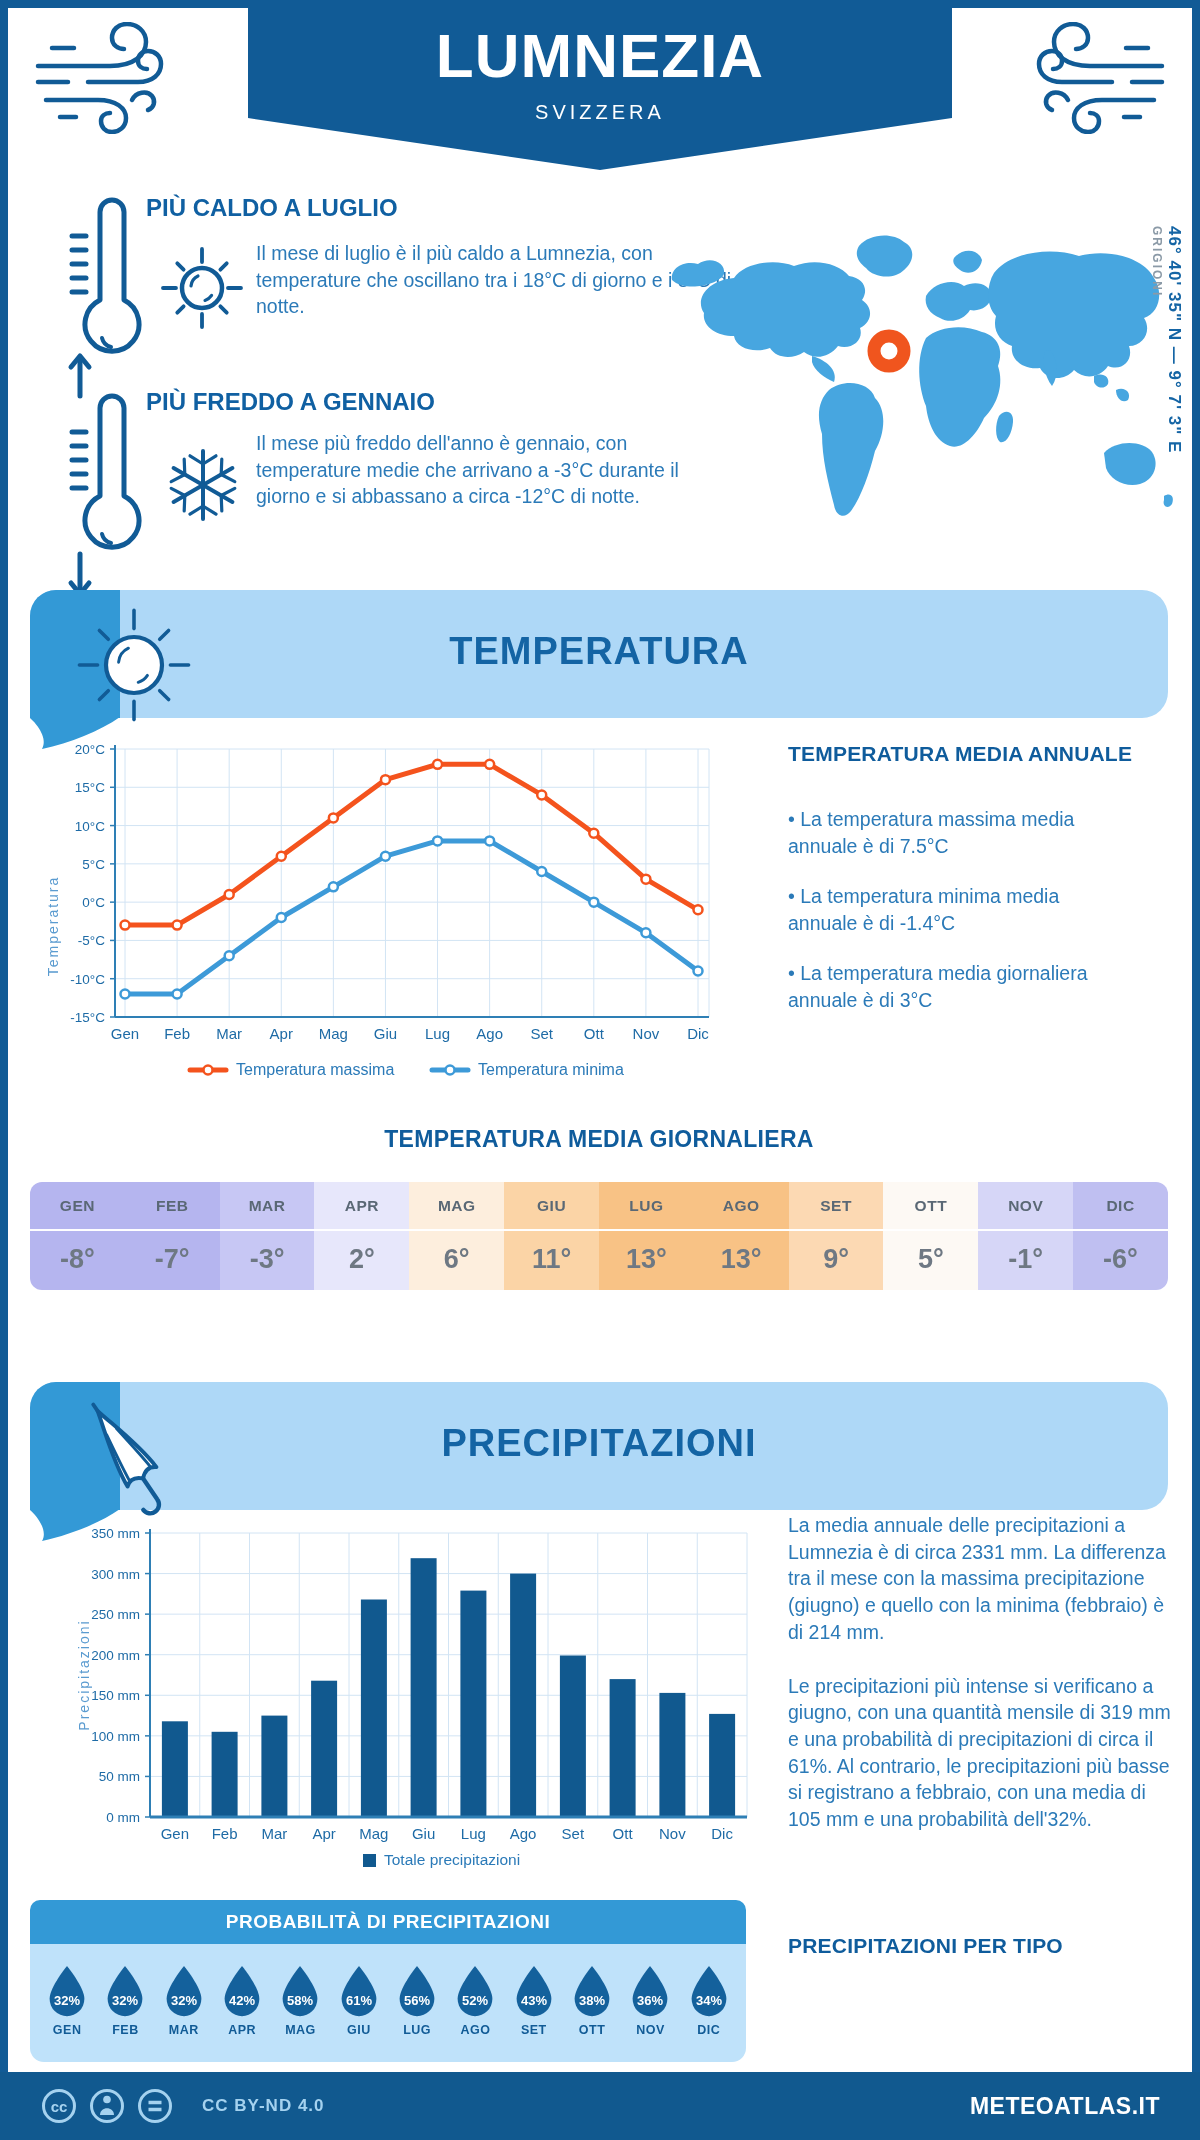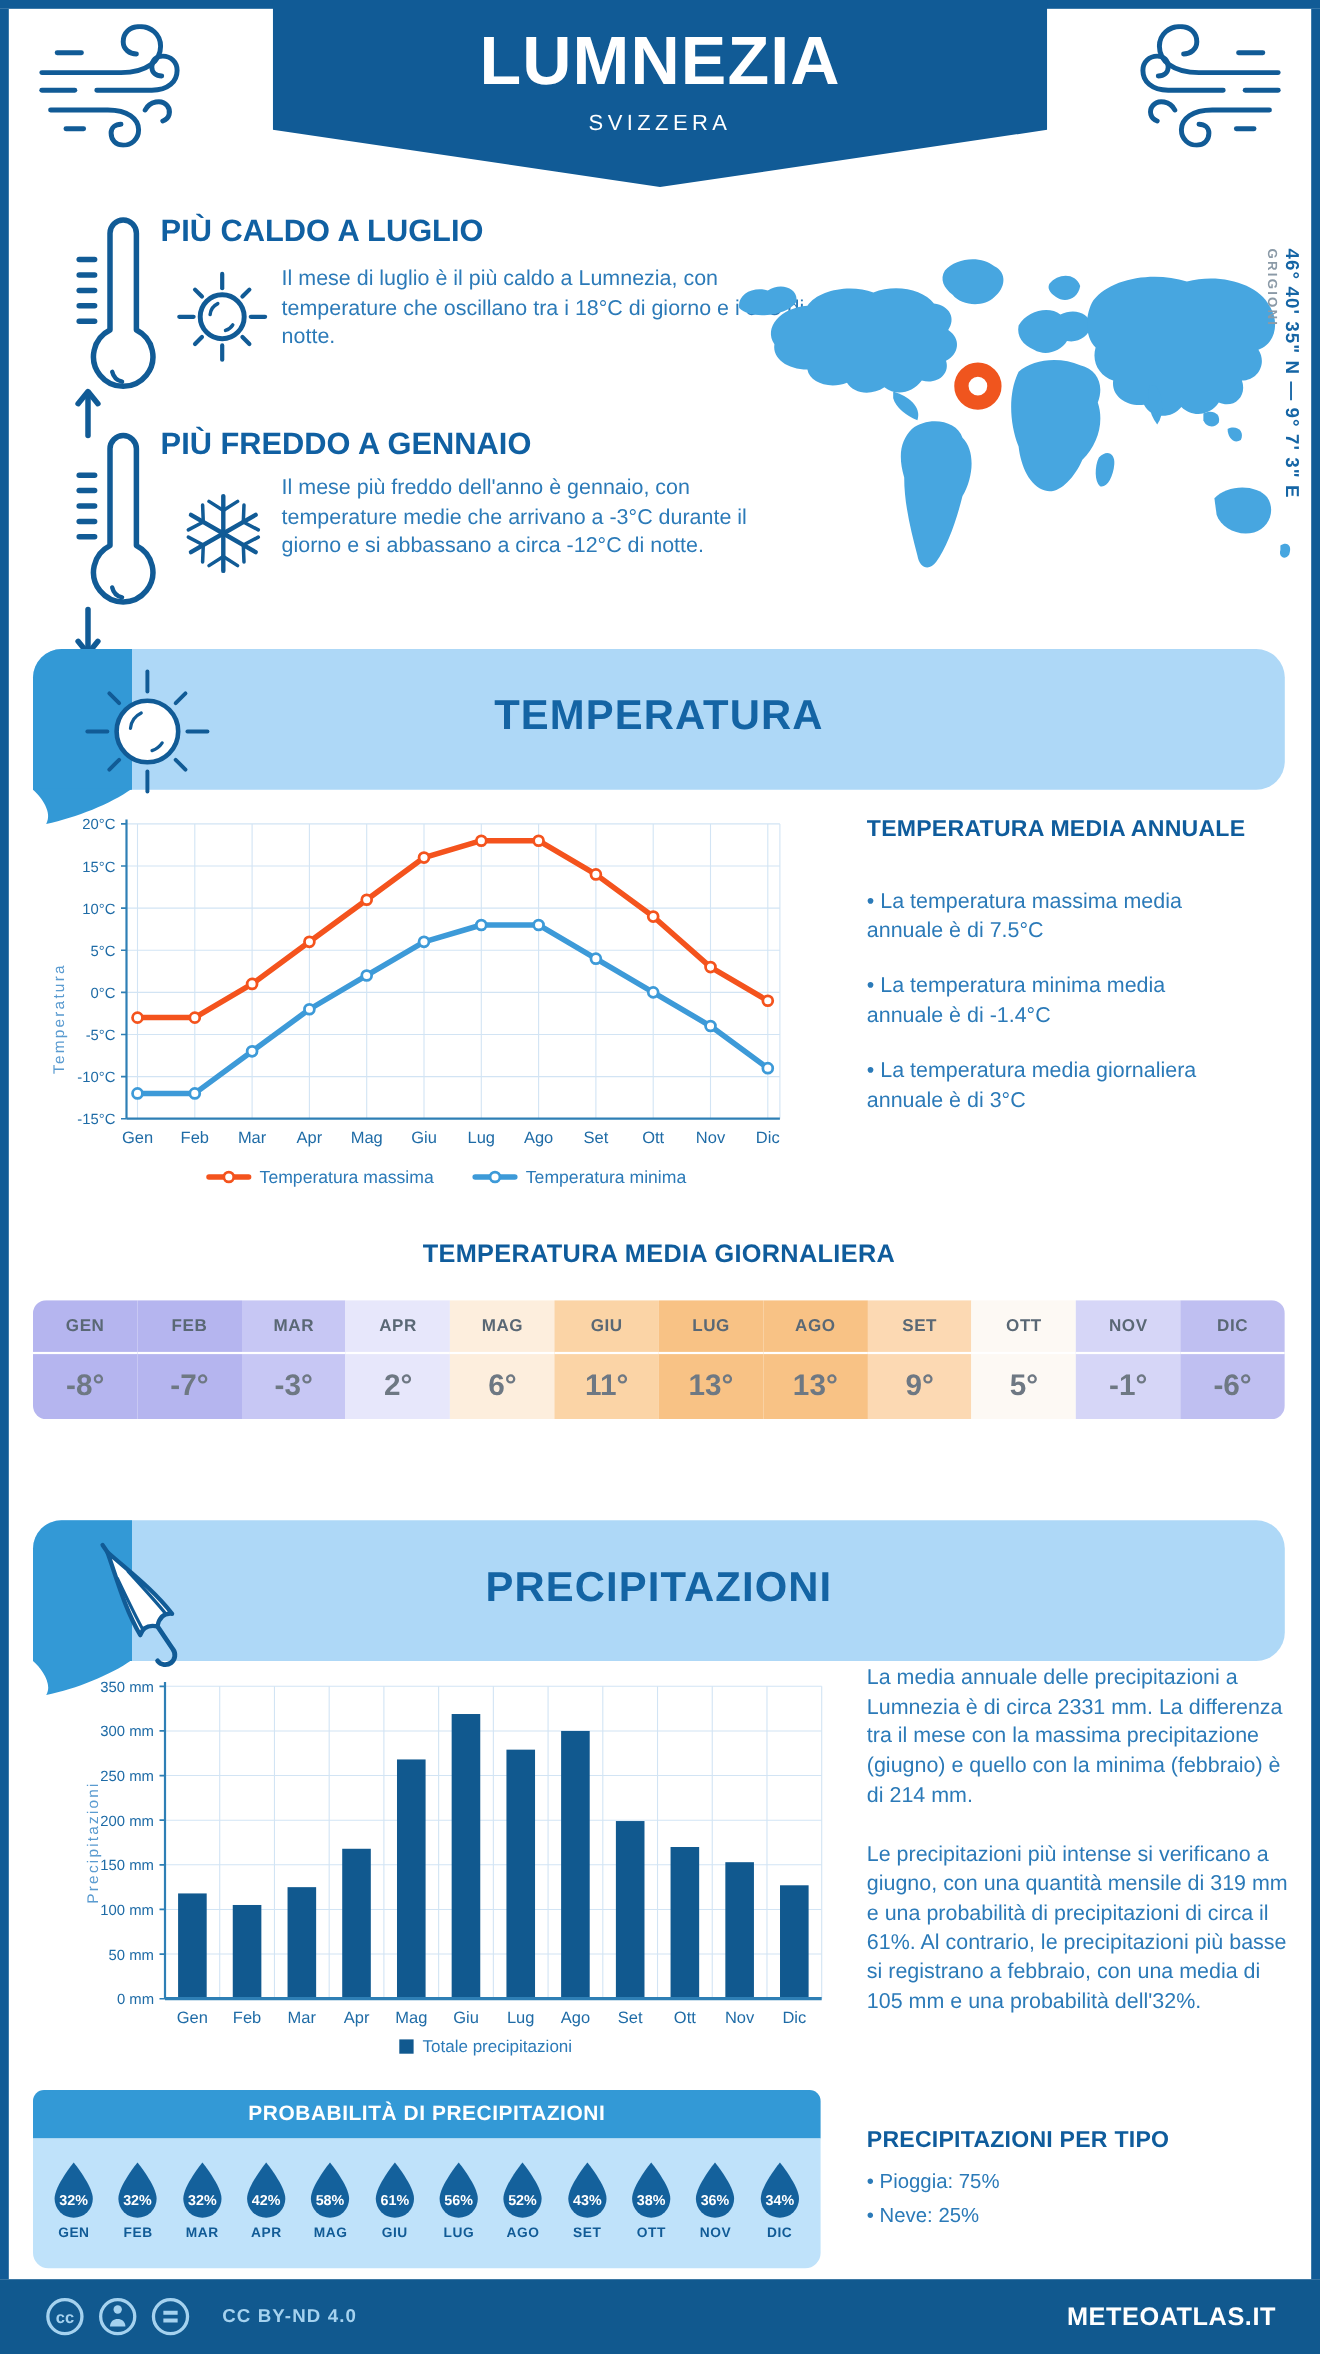--- a/index.html
+++ b/index.html
@@ -16,21 +16,21 @@
   .ribbon-svg{left:248px;top:0;width:704px;height:172px;}
   .ribbon-text{left:248px;top:0;width:704px;text-align:center;color:#fff;}
   .ribbon-title{margin-top:20px;font-size:62px;font-weight:bold;letter-spacing:1px;}
   .ribbon-sub{margin-top:10px;font-size:20px;letter-spacing:4px;}
   .wind{top:22px;width:152px;height:112px;}
   .wind svg{width:100%;height:100%;}
   .wind-l{left:30px;}
   .wind-r{left:1018px;transform:scaleX(-1);}
 
   
-  .hl-title{font-size:28px;font-weight:bold;color:#1060a2;white-space:nowrap;}
+  .hl-title{font-size:24px;font-weight:bold;color:#1060a2;white-space:nowrap;}
   .hl-text{font-size:19.5px;line-height:1.36;color:#2b7ab8;}
   #therm-hot{left:66px;top:196px;width:80px;height:210px;}
   #hl-title-hot{left:146px;top:194px;}
   #sun-small{left:156px;top:240px;width:92px;height:92px;}
   #hl-text-hot{left:256px;top:240px;width:480px;}
   #therm-cold{left:66px;top:392px;width:80px;height:210px;}
   #hl-title-cold{left:146px;top:388px;}
   #snow-ico{left:156px;top:438px;width:94px;height:94px;}
   #hl-text-cold{left:256px;top:430px;width:480px;}
 
@@ -599,24 +599,20 @@
             <path d="M23 2 C23 2 5 24 5 36 a18 18 0 0 0 36 0 C41 24 23 2 23 2 Z" fill="#14619c"></path>
             <text x="23" y="42" text-anchor="middle" fill="#fff" font-size="13.5" font-weight="bold">34%</text>
           </svg>
           <div class="drop-label">DIC</div>
         </div>
       </div>
   </div>
 
   <div class="abs" id="types">
     <div class="side-h">PRECIPITAZIONI PER TIPO</div>
-    <div id="types-bullets">
-        <div class="bullet">• Pioggia: 75%</div>
-        <div class="bullet">• Neve: 25%</div>
-      </div>
   </div>
 
   <div class="abs footer">
     <div class="cc-icons" id="cc-icons">
         <svg viewBox="0 0 150 40">
           <circle cx="19" cy="20" r="15.5" fill="none" stroke="#a5d2ef" stroke-width="3"></circle>
           <circle cx="67" cy="20" r="15.5" fill="none" stroke="#a5d2ef" stroke-width="3"></circle>
           <circle cx="115" cy="20" r="15.5" fill="none" stroke="#a5d2ef" stroke-width="3"></circle>
           <text x="19" y="25.5" text-anchor="middle" fill="#a5d2ef" font-size="15" font-weight="bold">cc</text>
           <circle cx="67" cy="13.5" r="3.8" fill="#a5d2ef"></circle>

